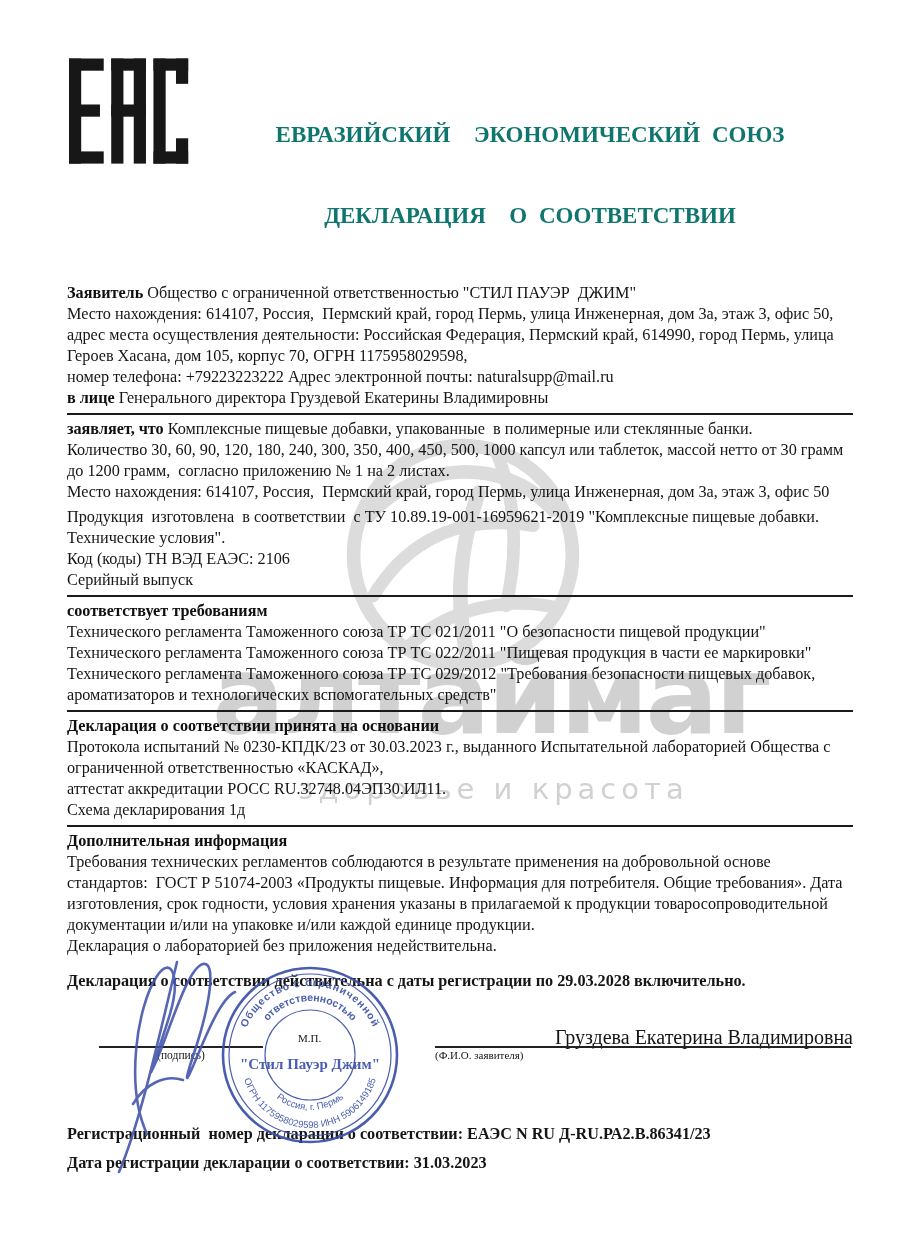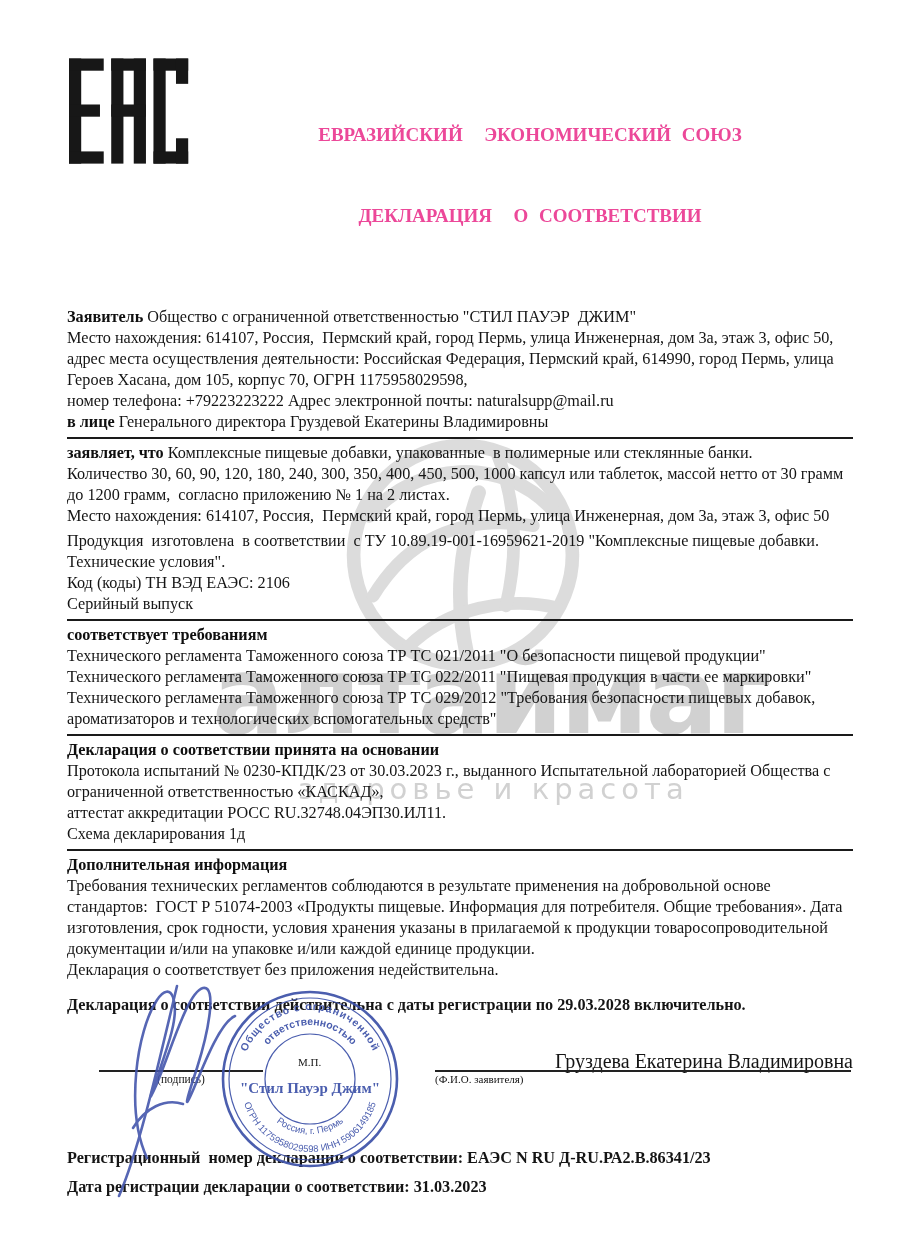--- a/index.html
+++ b/index.html
@@ -9,23 +9,23 @@
   .wm{position:absolute;z-index:1;pointer-events:none;}
   .wm-globe{left:336px;top:428px;}
   .wm-brand{left:212px;top:642px;font-family:"DejaVu Sans",sans-serif;font-weight:bold;
             font-size:108px;line-height:108px;color:#c6c6c6;letter-spacing:-3px;opacity:.8;}
   .wm-tag{left:298px;top:772px;font-family:"DejaVu Sans",sans-serif;font-size:29px;
           color:#c9c9c9;letter-spacing:5px;opacity:.85;}
   
   .content{position:absolute;left:67px;right:47px;top:55px;z-index:2;}
   .hdr{position:relative;min-height:116px;}
   .eac-logo{position:absolute;left:2px;top:2px;}
-  .titles{padding:12px 0 0 140px;text-align:center;font-weight:bold;font-size:19px;
-          line-height:27px;word-spacing:6px;white-space:pre-wrap;color:#ec4899;}
-  .bodytext{margin-top:24px;}
+  .titles{padding:12px 0 0 140px;text-align:center;font-weight:bold;font-size:23px;
+          line-height:27px;word-spacing:6px;white-space:pre-wrap;color:#0f766e;}
+  .bodytext{}
   p{margin:0;font-size:16.2px;line-height:21px;white-space:pre-wrap;}
   p.gap{margin-top:4px;}
   b,strong{color:#0f0f0f;}
   hr.rule{border:0;border-top:2px solid #1a1a1a;margin:4px 0 4px 0;}
   .validity{margin-top:14px;font-weight:bold;}
   
   .sig-area{position:relative;height:96px;margin-top:12px;}
   .sig-line-left{position:absolute;left:32px;top:42px;width:164px;border-top:2px solid #222;}
   .sig-label{position:absolute;left:32px;top:45px;width:164px;text-align:center;font-size:11.5px;}
   .mp-label{position:absolute;left:231px;top:28px;font-size:11px;z-index:4;}
@@ -114,21 +114,21 @@
 
       <p><strong>Декларация о соответствии принята на основании</strong></p>
       <p>Протокола испытаний № 0230-КПДК/23 от 30.03.2023 г., выданного Испытательной лабораторией Общества с ограниченной ответственностью «КАСКАД»,</p>
       <p>аттестат аккредитации РОСС RU.32748.04ЭП30.ИЛ11.</p>
       <p>Схема декларирования 1д</p>
 
       <hr class="rule">
 
       <p><strong>Дополнительная информация</strong></p>
       <p>Требования технических регламентов соблюдаются в результате применения на добровольной основе стандартов:  ГОСТ Р 51074-2003 «Продукты пищевые. Информация для потребителя. Общие требования». Дата изготовления, срок годности, условия хранения указаны в прилагаемой к продукции товаросопроводительной документации и/или на упаковке и/или каждой единице продукции.</p>
-      <p>Декларация о соответствует без приложения недействительна.</p>
+      <p>Декларация о лабораторией без приложения недействительна.</p>
 
       <p class="validity">Декларация о соответствии действительна с даты регистрации по 29.03.2028 включительно.</p>
 
       <div class="sig-area">
 
         <svg class="signature-svg" width="210" height="250" viewBox="0 0 210 250">
           <g fill="none" stroke="#4456ac" stroke-width="2.6" stroke-linecap="round">
             <path d="M62 200 C 40 152 52 72 72 42 C 86 21 96 42 85 80 C 74 117 58 156 70 130 C 85 96 102 34 118 30 C 132 27 124 72 112 110 C 102 140 97 158 109 130 C 121 101 136 64 150 58"></path>
             <path d="M92 28 C 72 112 54 192 34 238"></path>
             <path d="M48 170 C 60 150 80 140 98 146"></path>

